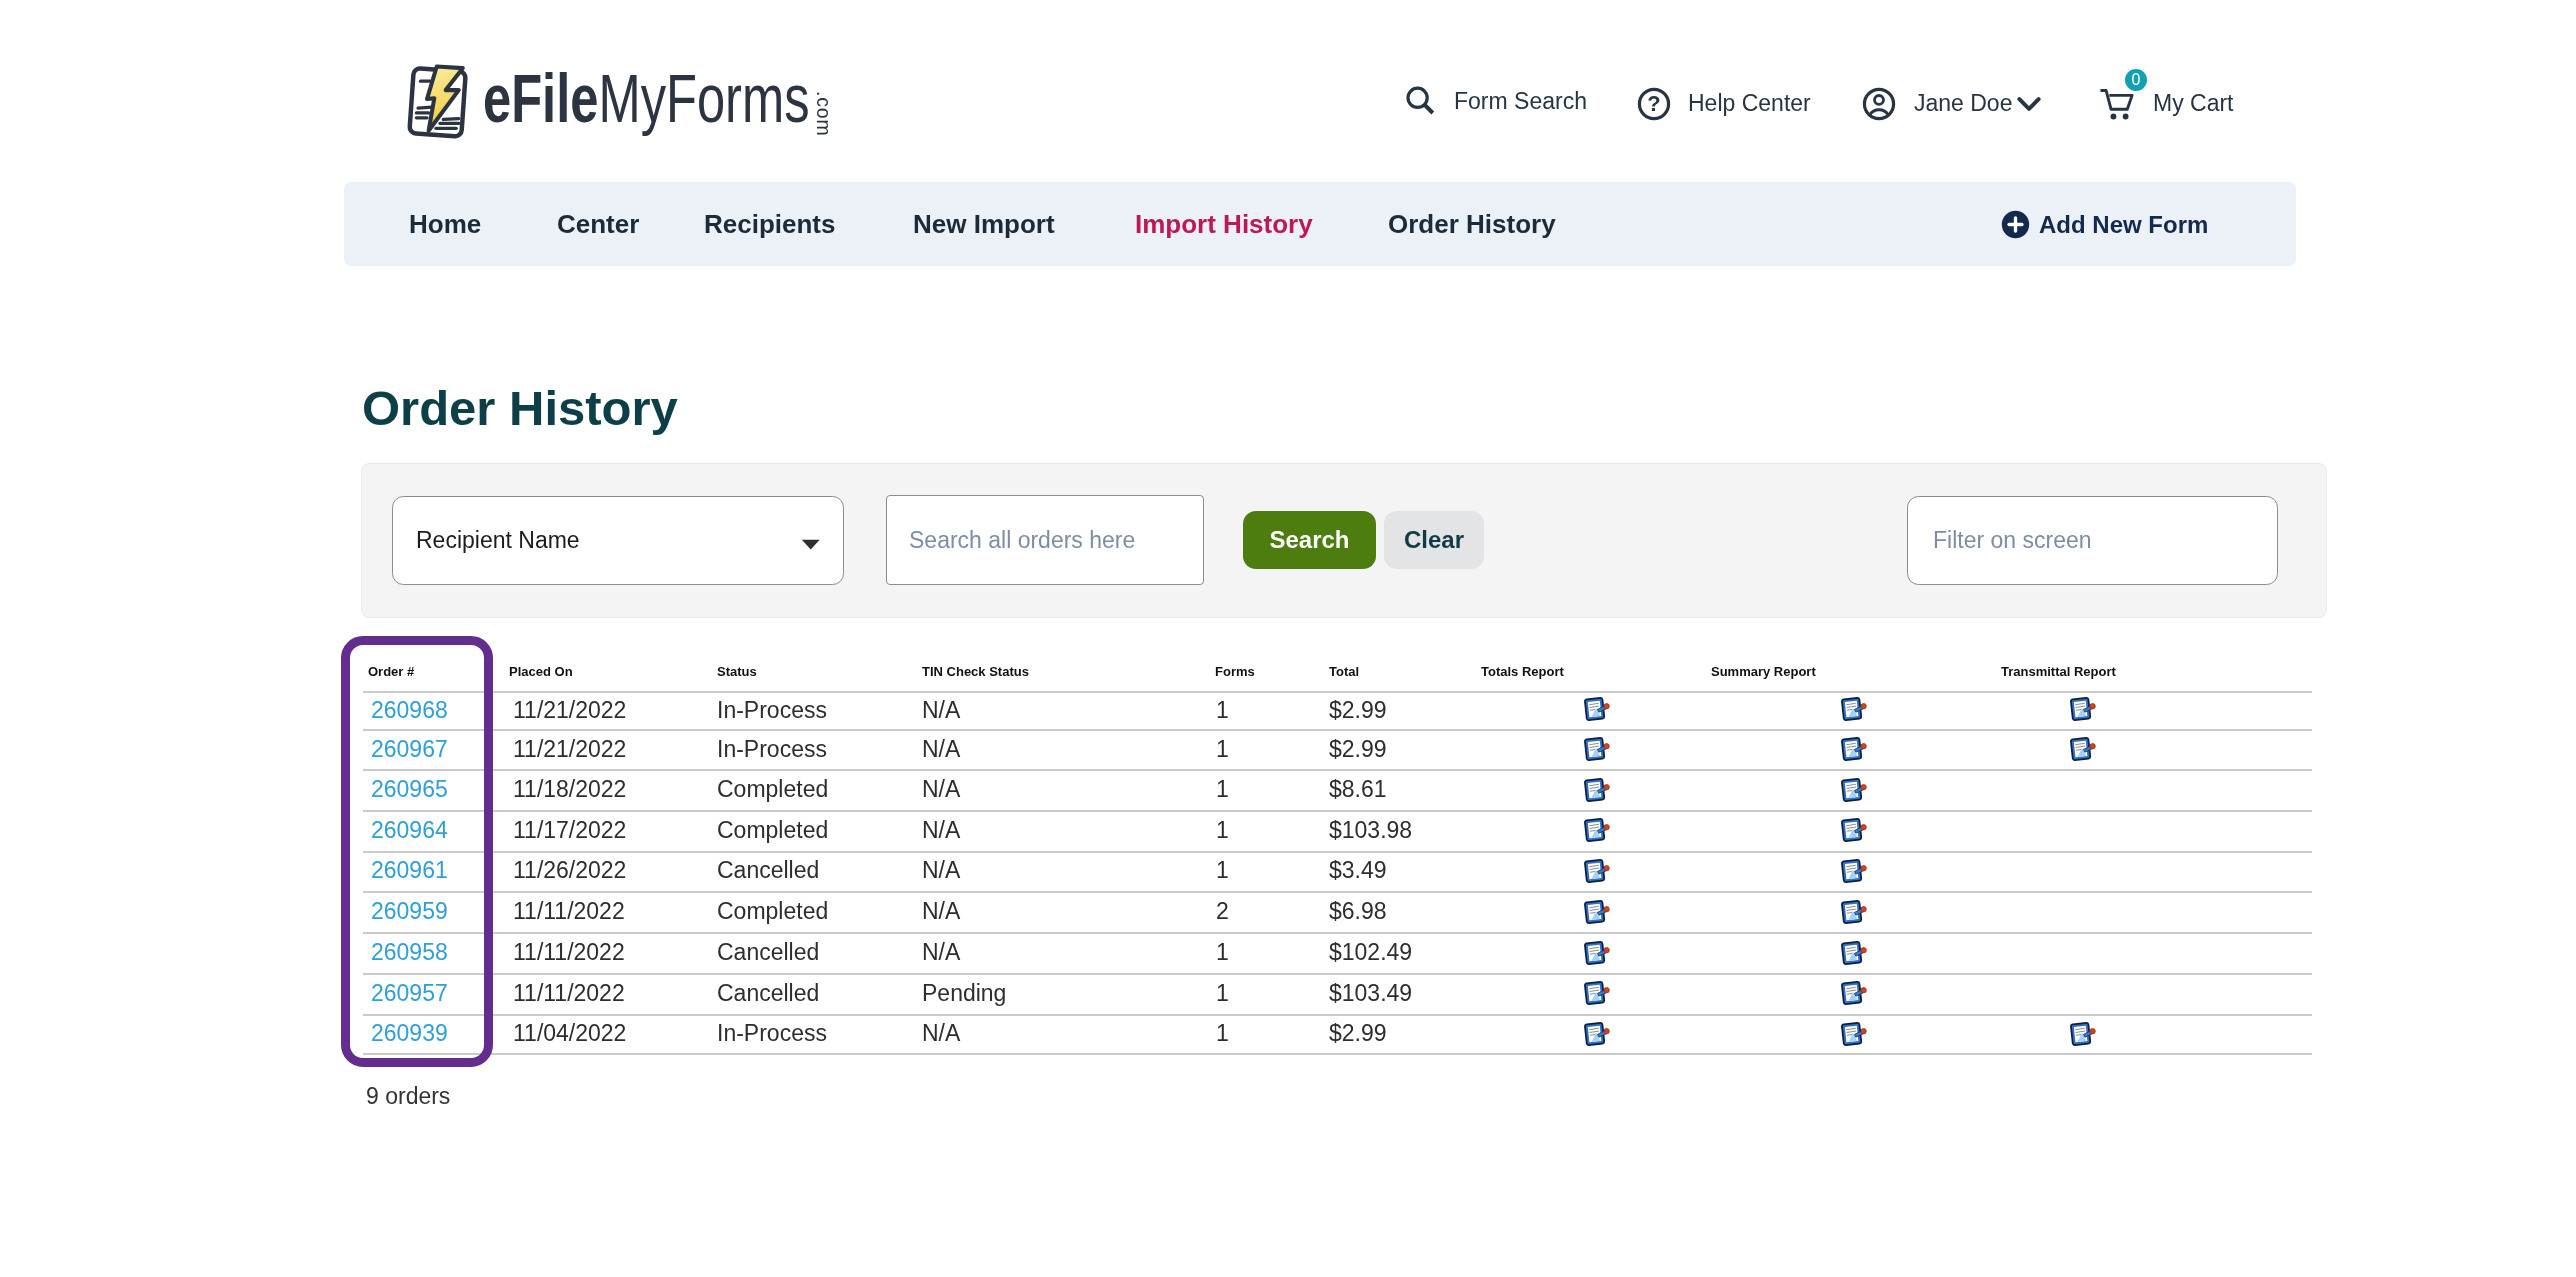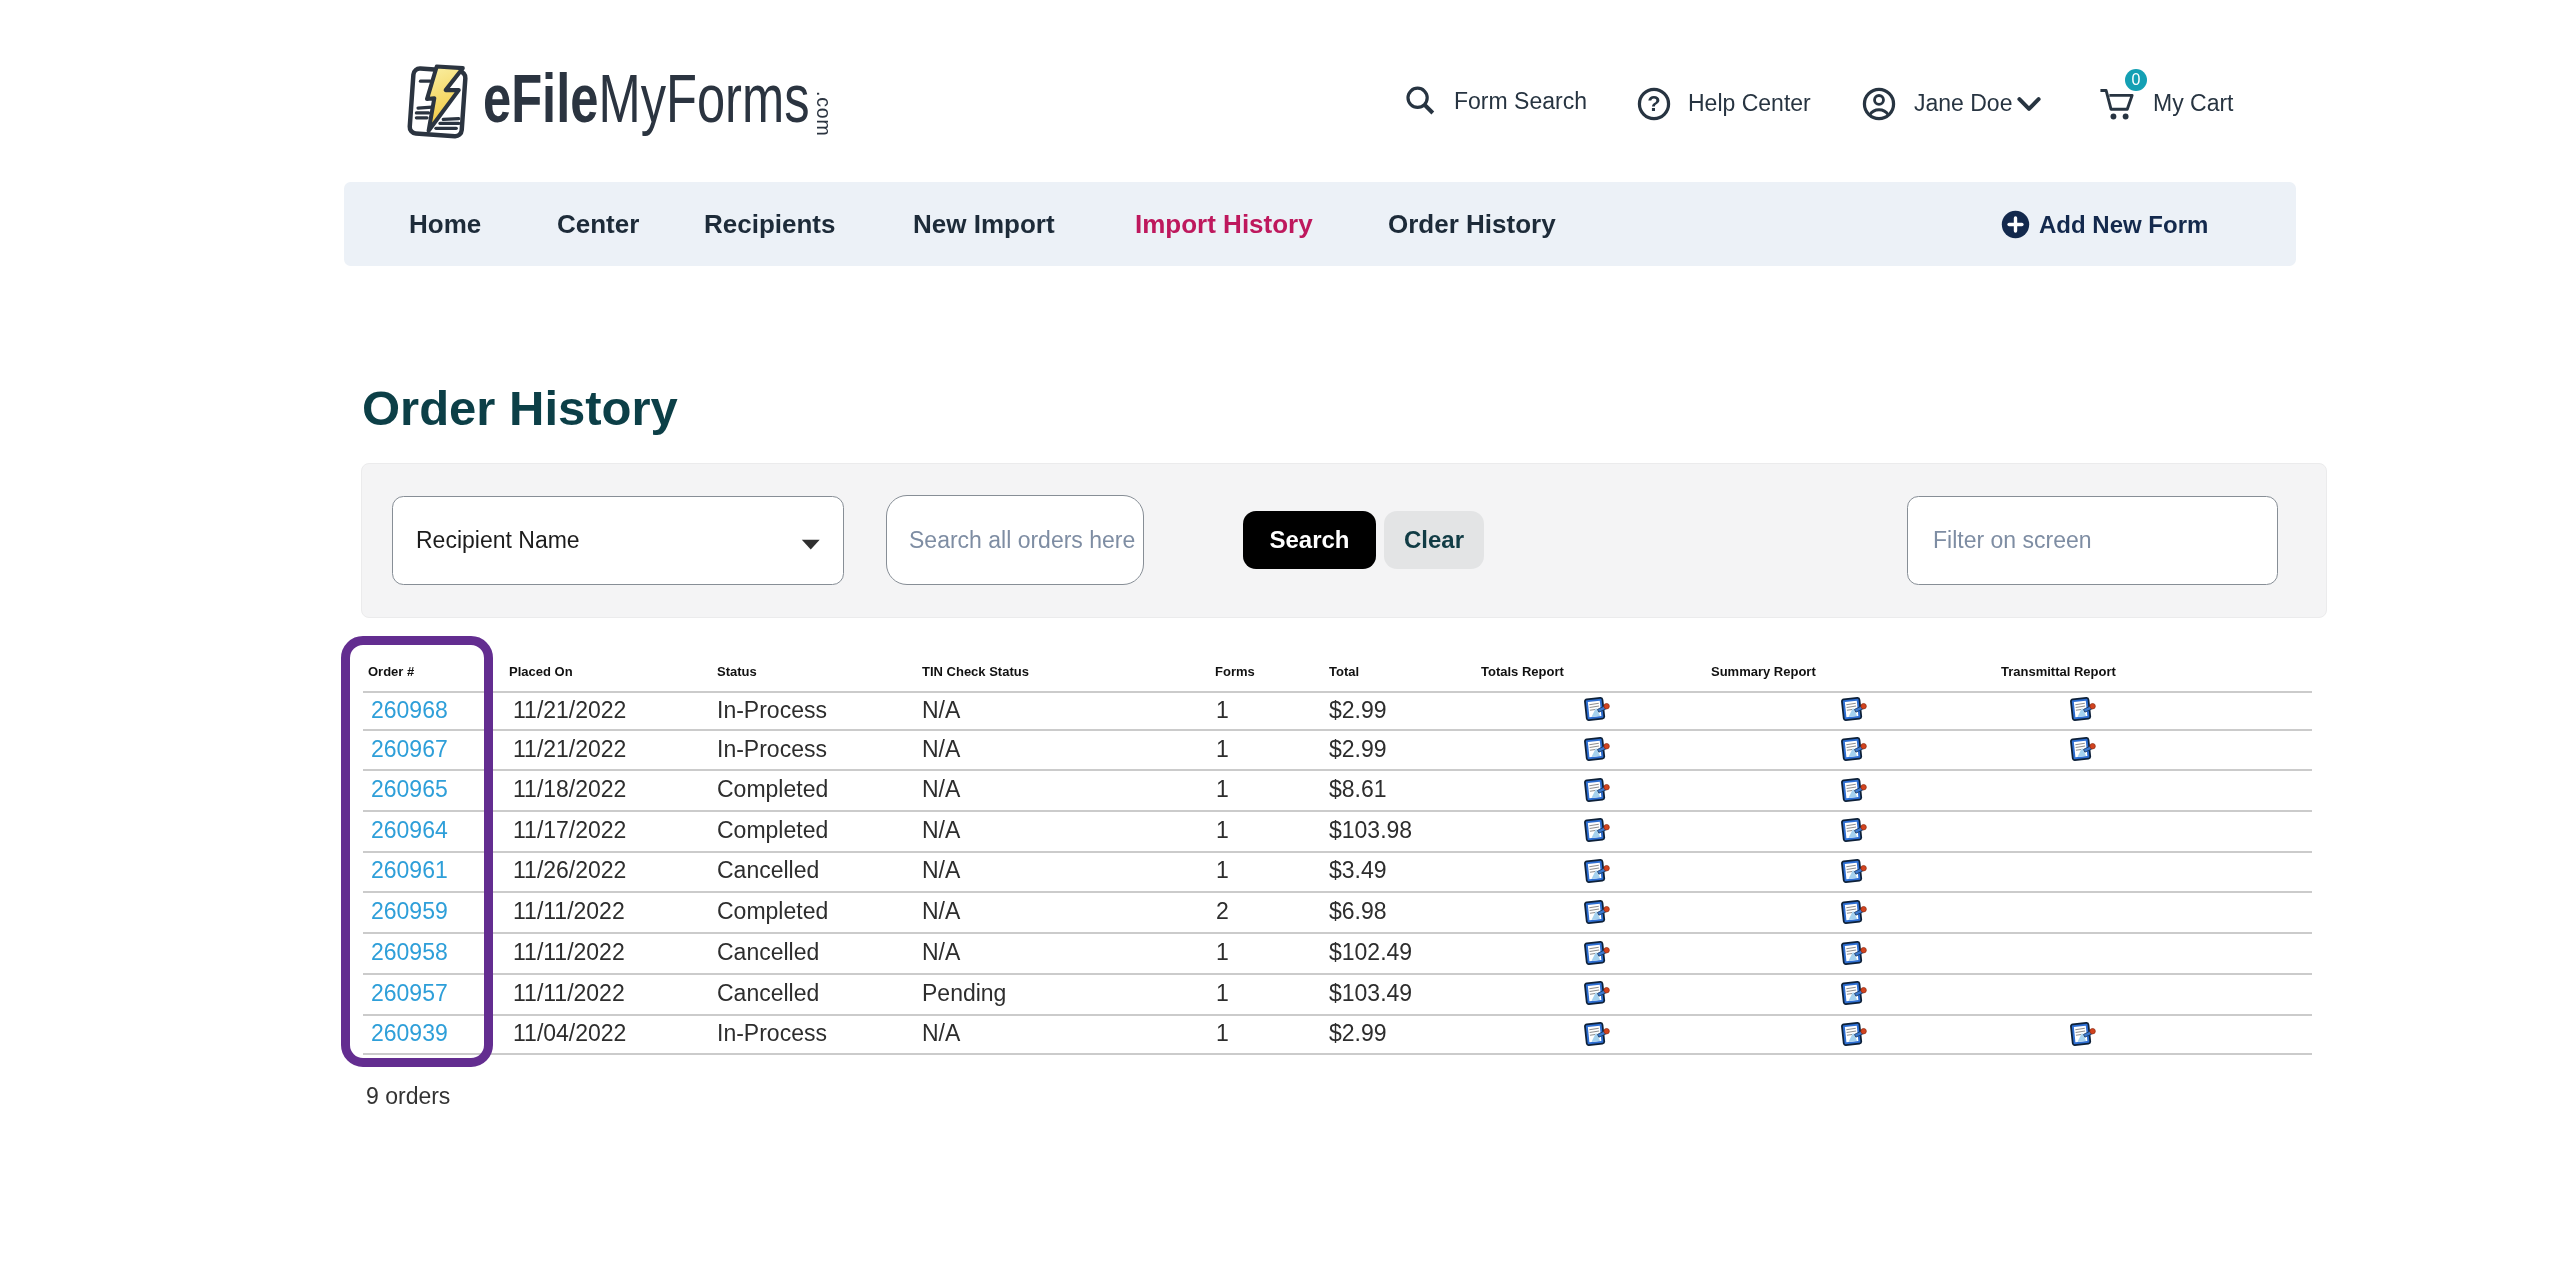--- a/index.html
+++ b/index.html
@@ -70,24 +70,24 @@
 </svg>
 <div class="abs" style="left:2039px;top:212px;font-size:24px;line-height:25px;font-weight:bold;color:#13294d">Add New Form</div>
 <div class="abs" style="left:362px;top:384px;font-size:49px;line-height:49px;font-weight:bold;color:#0c3f47">Order History</div>
 <div class="abs" style="left:361px;top:463px;width:1966px;height:155px;background:#f4f4f5;border:0.8px solid #ebebec;border-radius:8px"></div>
 <div class="abs" style="left:392px;top:496px;width:452px;height:89px;background:#fff;border:1.6px solid #878e96;border-radius:11.4px">
 <div style="position:absolute;left:23px;top:32px;font-size:23px;line-height:23px;color:#1c1c1c">Recipient Name</div>
 <svg style="position:absolute;right:23px;top:42px" width="19.5" height="11.4" viewBox="0 0 24 14">
       <path d="M1 1 h22 l-11 12 z" fill="#2f2f2f"></path>
     </svg>
 </div>
-<div class="abs" style="left:886px;top:495px;width:258px;height:90px;background:#fff;border:1.6px solid #878e96;border-radius:21px">
+<div class="abs" style="left:886px;top:495px;width:318px;height:90px;background:#fff;border:1.6px solid #878e96;border-radius:4px">
 <div style="position:absolute;left:22px;top:33px;font-size:23px;line-height:23px;color:#7e8da3">Search all orders here</div>
 </div>
-<div class="abs" style="left:1243px;top:511px;width:133px;height:58px;background:#000000;border-radius:13px;color:#fff;font-size:24px;font-weight:bold;text-align:center;line-height:58px">Search</div>
+<div class="abs" style="left:1243px;top:511px;width:133px;height:58px;background:#4d7c0f;border-radius:13px;color:#fff;font-size:24px;font-weight:bold;text-align:center;line-height:58px">Search</div>
 <div class="abs" style="left:1384px;top:511px;width:100px;height:58px;background:#e3e4e5;border-radius:13px;color:#113c45;font-size:24px;font-weight:bold;text-align:center;line-height:58px">Clear</div>
 <div class="abs" style="left:1907px;top:496px;width:371px;height:89px;background:#fff;border:1.6px solid #878e96;border-radius:11.4px">
 <div style="position:absolute;left:25px;top:32px;font-size:23px;line-height:23px;color:#7e8da3">Filter on screen</div>
 </div>
 <div class="hcell" style="left:368px;top:662px">Order #</div>
 <div class="hcell" style="left:509px;top:662px">Placed On</div>
 <div class="hcell" style="left:717px;top:662px">Status</div>
 <div class="hcell" style="left:922px;top:662px">TIN Check Status</div>
 <div class="hcell" style="left:1215px;top:662px">Forms</div>
 <div class="hcell" style="left:1329px;top:662px">Total</div>

